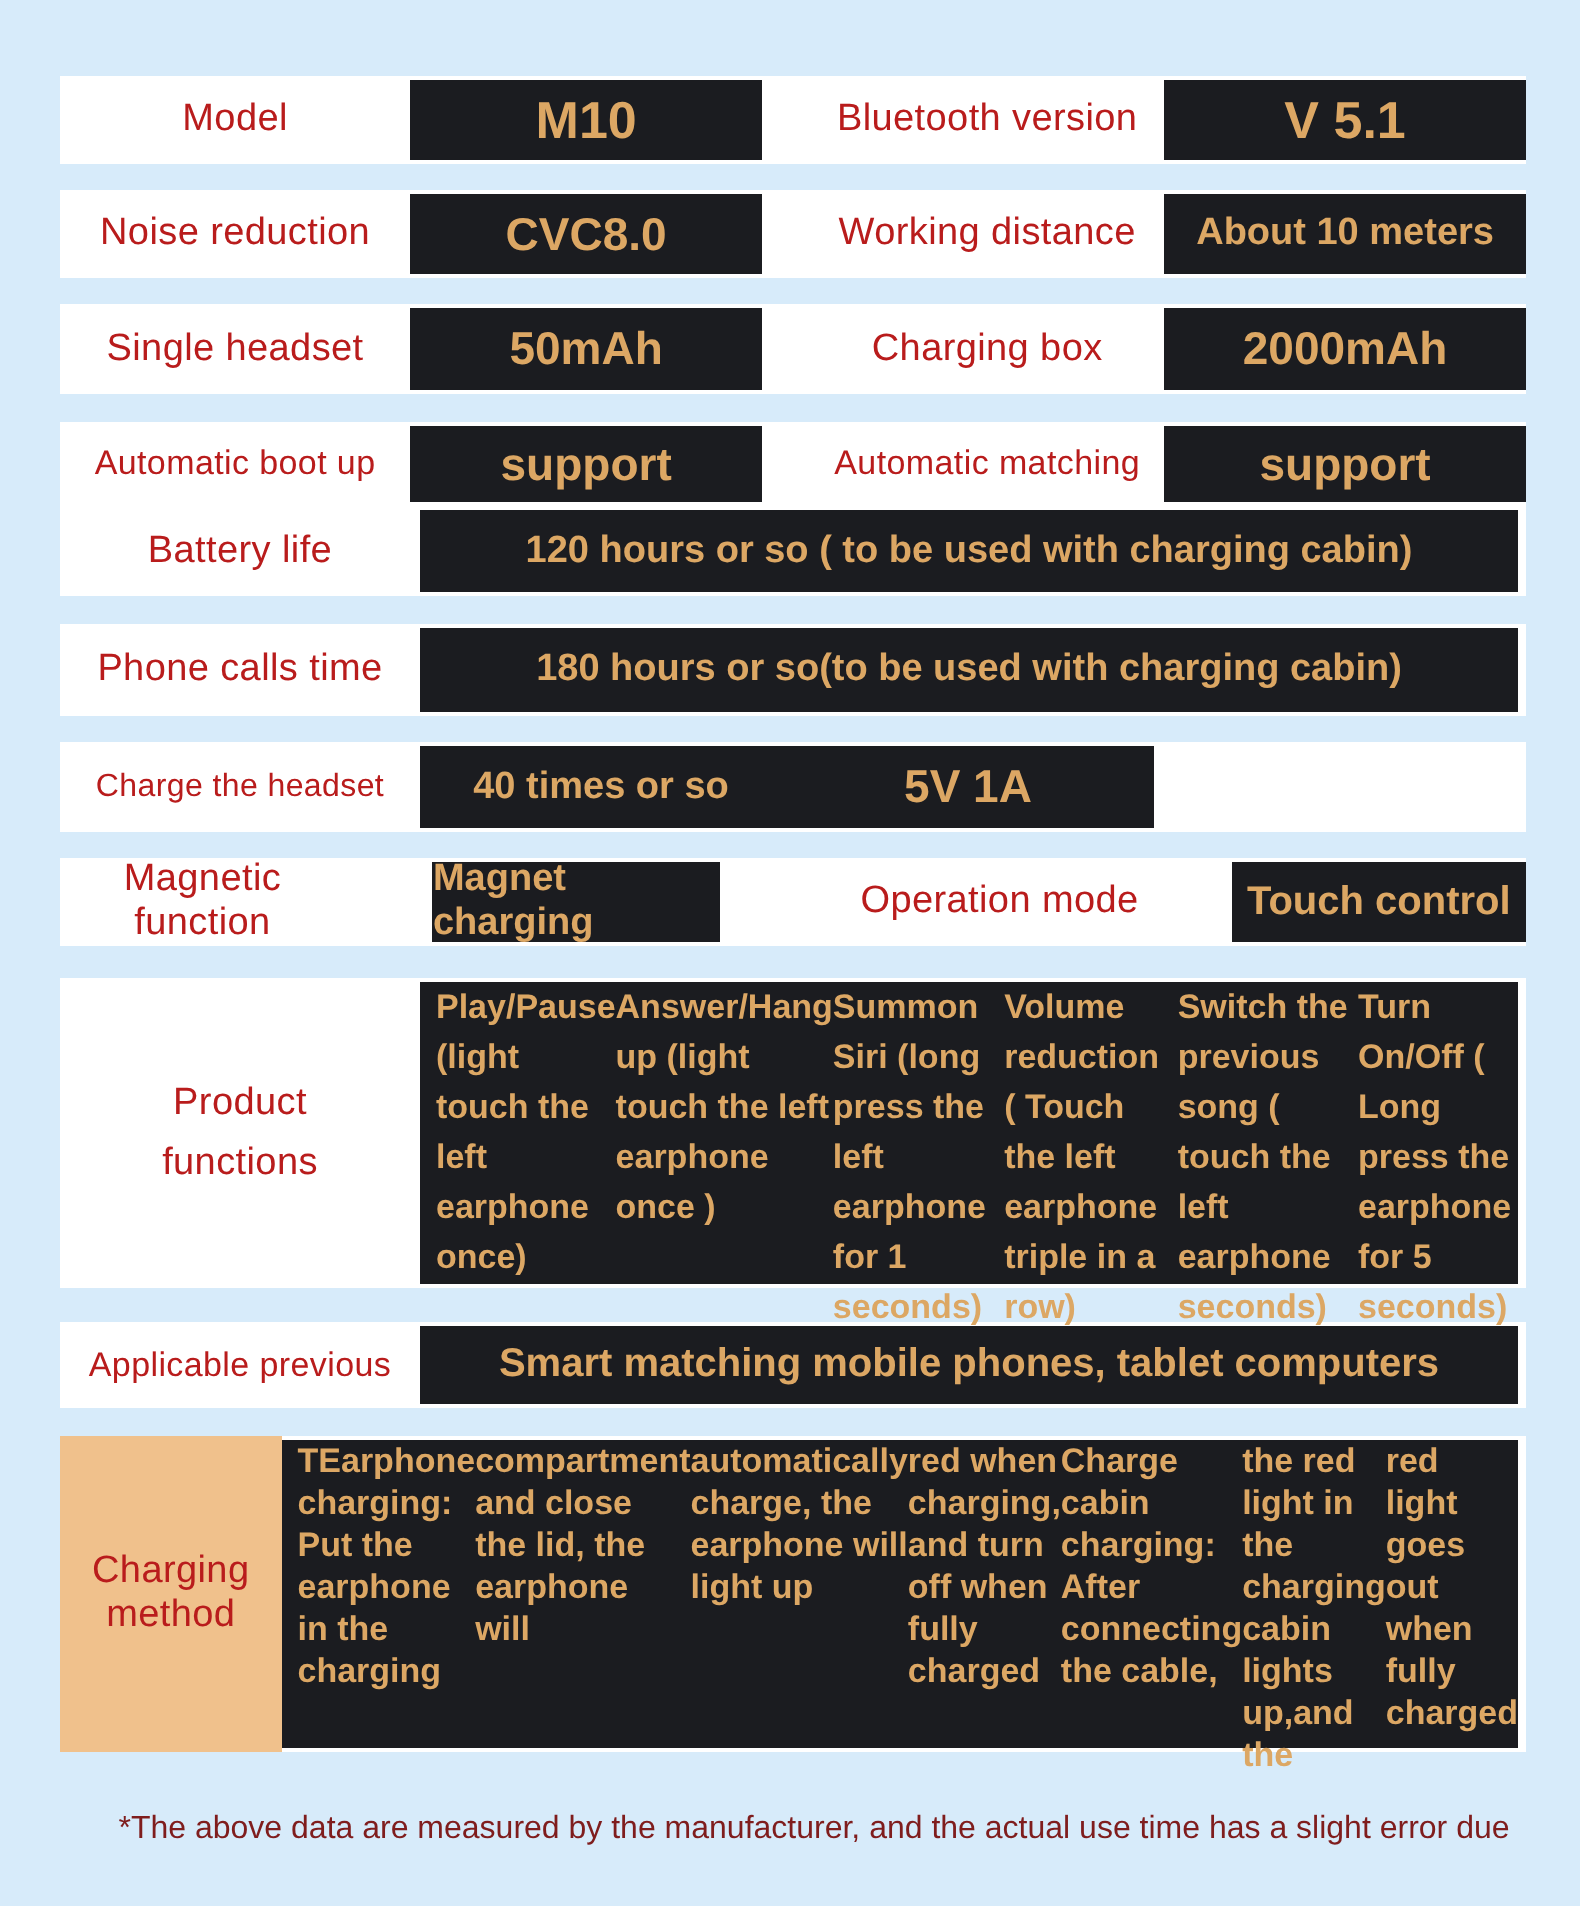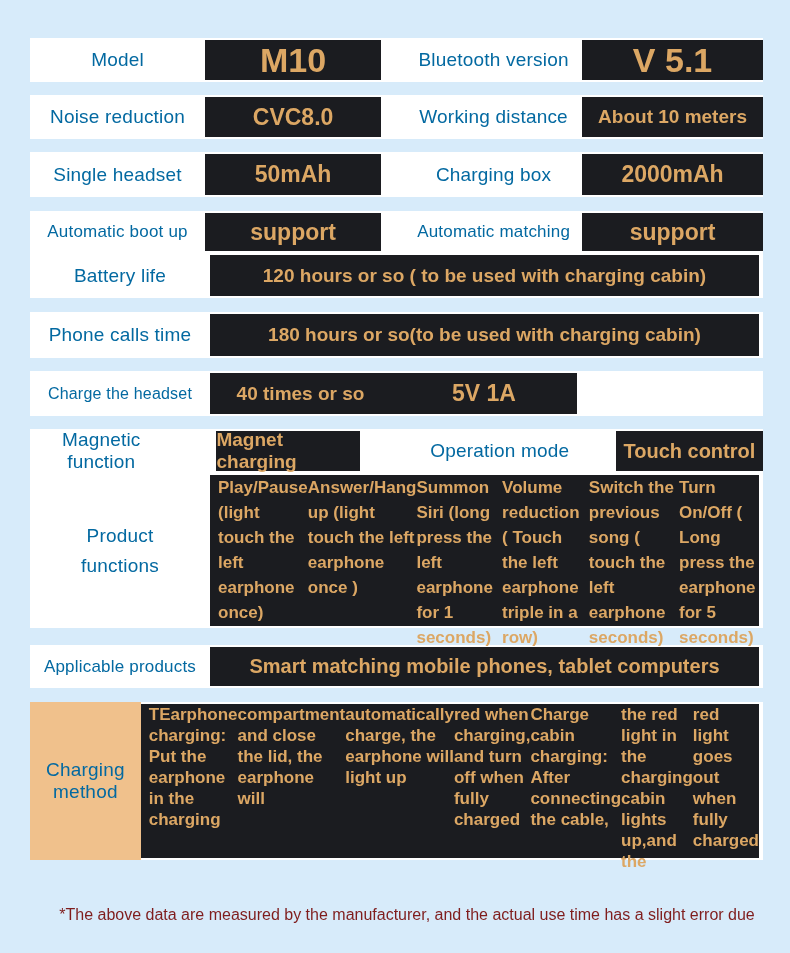--- a/index.html
+++ b/index.html
@@ -12,47 +12,47 @@
   }
   .spec-table{
     position:absolute;left:30px;top:38px;width:733px;
   }
   .row{
     background:#ffffff;
     display:flex;
     align-items:stretch;
   }
   .h44{height:44px;margin-bottom:13px;}
-  .h44b{height:44px;gap:44px;}
+  .h44b{height:44px;margin-bottom:16px;gap:44px;}
   .h45{height:45px;margin-bottom:14px;}
   .h45a{height:45px;margin-bottom:13px;}
   .h42{height:42px;}
   .h46{height:46px;margin-bottom:13px;}
   .h43{height:43px;margin-bottom:14px;}
   .h155{height:155px;margin-bottom:17px;}
   .h158{height:158px;margin-bottom:0;}
   .lbl{
     display:flex;align-items:center;justify-content:center;
-    color:#0369a1;font-size:19px;letter-spacing:0.2px;
+    color:#b91c1c;font-size:19px;letter-spacing:0.2px;
     text-align:center;
   }
   .w1{width:180px;}
   .w2{width:181px;}
   .w3{width:182px;padding-left:24px;}
   .w4{width:186px;}
   .sm17{font-size:17px;}
   .sm16{font-size:16px;}
   .val{
     background:#1b1c20;
     color:#dca764;
     display:flex;align-items:center;justify-content:center;
     margin:2px 0;
     font-weight:bold;
   }
-  .v-xl{font-size:34px;}
+  .v-xl{font-size:26px;}
   .v-lg{font-size:23px;}
   .v-md{font-size:19px;}
   .v-md20{font-size:20px;}
   .v-full{flex:1;margin-right:4px;}
   .two-line{flex-direction:column;line-height:30px;}
   .multiline{
     flex-direction:row;align-items:flex-start;justify-content:center;
     padding-left:8px;font-size:17px;
   }
   .fn-line{line-height:25px;white-space:pre-wrap;}
@@ -128,21 +128,21 @@
       <div class="fn-line">Play/Pause (light touch the left earphone once)</div>
       <div class="fn-line">Answer/Hang up (light touch the left earphone once )</div>
       <div class="fn-line">Summon Siri (long press the left earphone for 1 seconds)</div>
       <div class="fn-line">Volume reduction ( Touch the left earphone triple in a row)</div>
       <div class="fn-line">Switch the previous song ( touch the left earphone seconds)</div>
       <div class="fn-line">Turn On/Off ( Long press the earphone for 5 seconds)</div>
     </div>
   </div>
 
   <div class="row h43">
-    <div class="lbl w1 sm17">Applicable products</div>
+    <div class="lbl w1 sm17">Applicable previous</div>
     <div class="val v-full v-md20">Smart matching mobile phones, tablet computers</div>
   </div>
 
   <div class="row h158">
     <div class="lbl w1 tan">Charging method</div>
     <div class="val v-full multiline">
       <div class="ch-line">TEarphone charging:  Put the earphone in the charging</div>
       <div class="ch-line">compartment and close the lid, the earphone will</div>
       <div class="ch-line">automatically charge, the earphone will light up</div>
       <div class="ch-line">red when charging, and turn off when fully charged</div>

